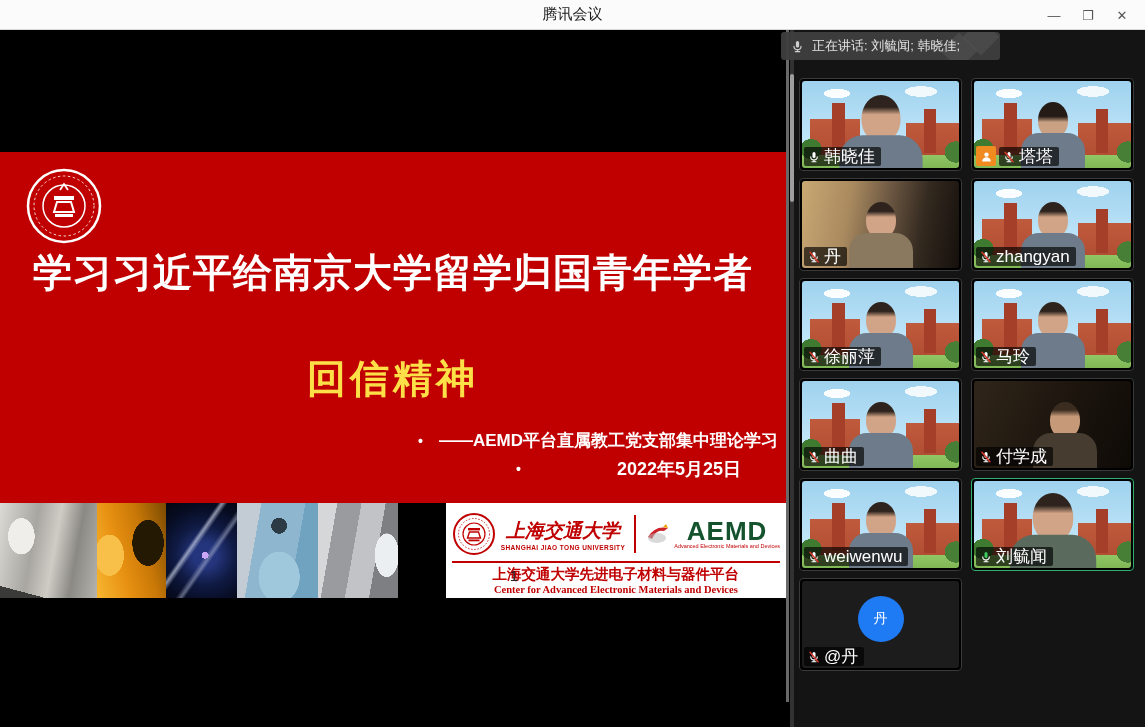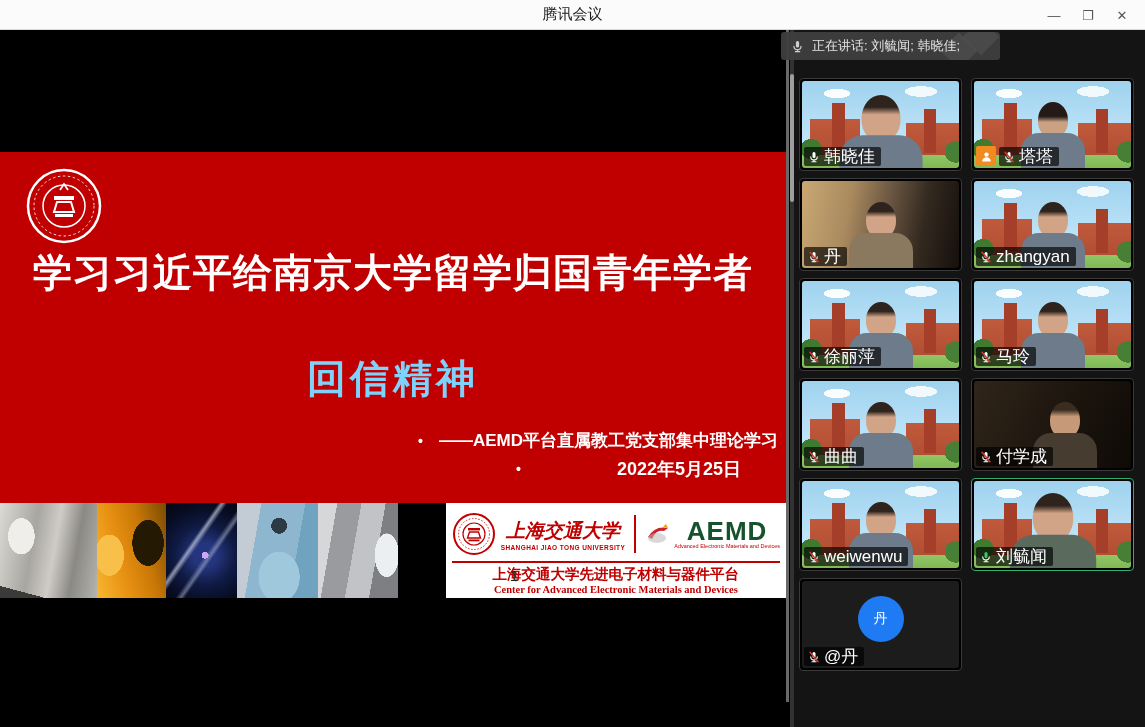--- a/index.html
+++ b/index.html
@@ -17,21 +17,21 @@
   .main{position:absolute;left:0;top:30px;width:788px;height:697px;background:#000;}
   .sidebar{position:absolute;left:790px;top:30px;width:355px;height:697px;background:#141414;}
 
   
   .vline{position:absolute;left:786px;top:30px;width:3px;height:672px;background:#8c8c8c;opacity:.75;}
 
   
   .slide{position:absolute;left:0;top:122px;width:786px;height:351px;background:#c00000;}
   .seal-white{position:absolute;left:24px;top:14px;width:80px;height:80px;}
   .slide-title1{position:absolute;left:0;top:94px;width:100%;text-align:center;color:#fff;font-size:39px;font-weight:bold;font-family:"DejaVu Serif",serif;letter-spacing:1px;white-space:nowrap;}
-  .slide-title2{position:absolute;left:0;top:200px;width:100%;text-align:center;color:#7dd3fc;font-size:39px;font-weight:bold;font-family:"DejaVu Serif",serif;letter-spacing:4px;}
+  .slide-title2{position:absolute;left:0;top:200px;width:100%;text-align:center;color:#fde047;font-size:39px;font-weight:bold;font-family:"DejaVu Serif",serif;letter-spacing:4px;}
   .slide-sub{position:absolute;left:418px;top:277px;display:flex;align-items:center;color:#fff;font-size:17px;font-weight:bold;}
   .slide-sub .bullet{margin-right:16px;font-size:14px;}
   .slide-date{position:absolute;left:516px;top:305px;display:flex;align-items:center;color:#fff;font-size:18px;font-weight:bold;}
   .slide-date .bullet{margin-right:96px;font-size:14px;}
 
   
   .strip{position:absolute;left:0;top:473px;width:786px;height:95px;display:flex;}
   .photo{height:95px;}
   .p1{width:122px;background:
       linear-gradient(15deg,#3a3a38 0 10%,transparent 10%),

